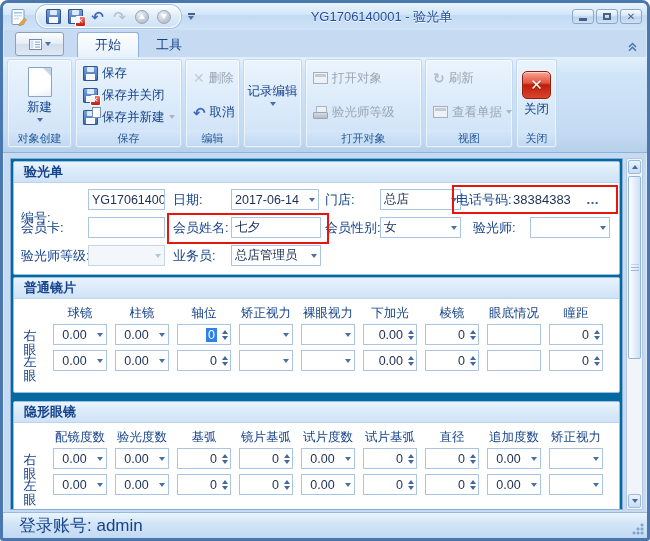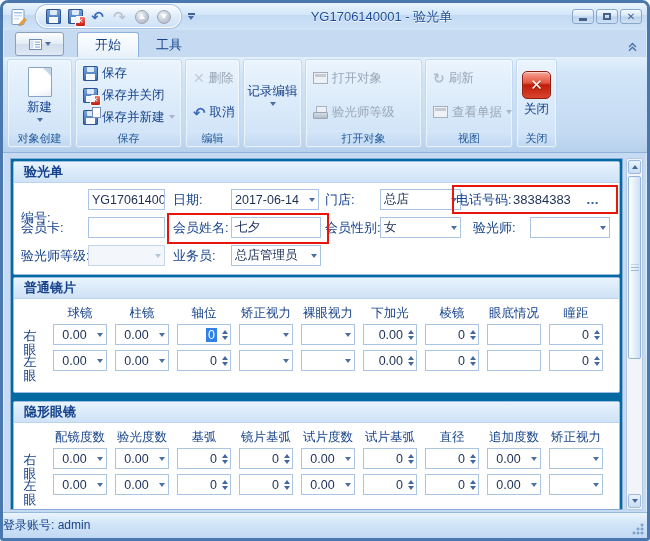--- a/index.html
+++ b/index.html
@@ -85,21 +85,21 @@
   .tri.dn{border-left:3px solid transparent;border-right:3px solid transparent;border-top:4px solid #44679f}
   .sel{background:#2f80e7;color:#fff;padding:0 2px}
   .eye{position:absolute;width:18px;text-align:center;font-size:13px;line-height:14px;color:#15428b;white-space:pre-line;left:7px}
   
   .vscroll{position:absolute;right:1px;top:5px;bottom:2px;width:17px;background:#f1f4f9;border:1px solid #b3c9e2;border-radius:2px;box-sizing:border-box}
   .sbt{position:absolute;left:1px;right:1px;height:14px;background:linear-gradient(#eaf3fc,#c8ddf2);border:1px solid #9db9dc;border-radius:2px;display:flex;align-items:center;justify-content:center;box-sizing:border-box}
   .sbt.up{top:1px}.sbt.down{bottom:1px}
   .thumb{position:absolute;left:1px;right:1px;top:17px;height:183px;background:linear-gradient(90deg,#fdfeff,#cde0f4);border:1px solid #93b4da;border-radius:2px;box-sizing:border-box}
   .thumb::after{content:"";position:absolute;left:50%;top:50%;width:8px;height:7px;transform:translate(-50%,-50%);background:repeating-linear-gradient(#9fb8d8 0 1px,transparent 1px 3px)}
   
-  .statusbar{position:absolute;left:0;right:0;bottom:0;height:26px;background:linear-gradient(#eaf5fe,#d3e6f8 40%,#c2d9f2);border-top:1px solid #98badf;display:flex;align-items:center;padding:0 0;font-size:12px;color:#15428b;box-sizing:border-box}
+  .statusbar{position:absolute;left:0;right:0;bottom:0;height:26px;background:linear-gradient(#eaf5fe,#d3e6f8 40%,#c2d9f2);border-top:1px solid #98badf;display:flex;align-items:center;padding:0 16px;font-size:17px;color:#15428b;box-sizing:border-box}
   .grip{position:absolute;right:3px;bottom:3px;width:13px;height:13px;background:
     radial-gradient(circle at 11px 3px,#7fa3cc 1.2px,transparent 1.8px),
     radial-gradient(circle at 7px 7px,#7fa3cc 1.2px,transparent 1.8px),
     radial-gradient(circle at 11px 7px,#7fa3cc 1.2px,transparent 1.8px),
     radial-gradient(circle at 3px 11px,#7fa3cc 1.2px,transparent 1.8px),
     radial-gradient(circle at 7px 11px,#7fa3cc 1.2px,transparent 1.8px),
     radial-gradient(circle at 11px 11px,#7fa3cc 1.2px,transparent 1.8px)}
 </style>
 </head>
 <body>

